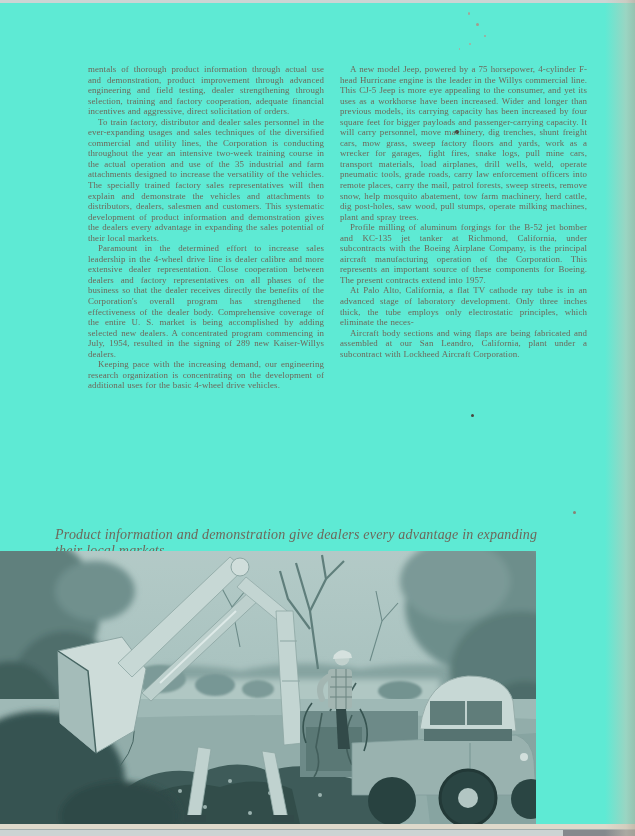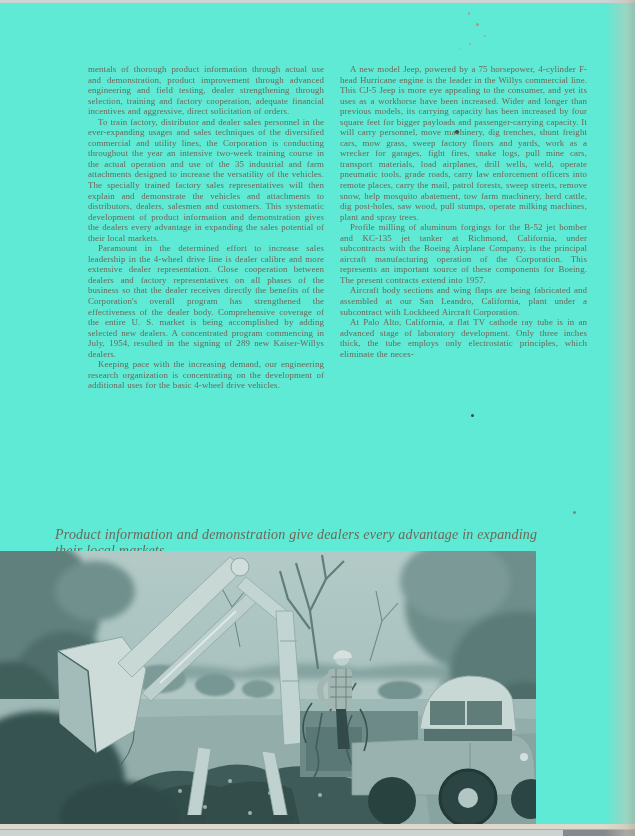--- a/index.html
+++ b/index.html
@@ -87,22 +87,22 @@
   <div class="text-col col-left">
     <p class="no-indent">mentals of thorough product information through actual use and demonstration, product improvement through advanced engineering and field testing, dealer strengthening through selection, training and factory cooperation, adequate financial incentives and aggressive, direct solicitation of orders.</p>
     <p>To train factory, distributor and dealer sales personnel in the ever-expanding usages and sales techniques of the diversified commercial and utility lines, the Corporation is conducting throughout the year an intensive two-week training course in the actual operation and use of the 35 industrial and farm attachments designed to increase the versatility of the vehicles. The specially trained factory sales representatives will then explain and demonstrate the vehicles and attachments to distributors, dealers, salesmen and customers. This systematic development of product information and demonstration gives the dealers every advantage in expanding the sales potential of their local markets.</p>
     <p>Paramount in the determined effort to increase sales leadership in the 4-wheel drive line is dealer calibre and more extensive dealer representation. Close cooperation between dealers and factory representatives on all phases of the business so that the dealer receives directly the benefits of the Corporation's overall program has strengthened the effectiveness of the dealer body. Comprehensive coverage of the entire U. S. market is being accomplished by adding selected new dealers. A concentrated program commencing in July, 1954, resulted in the signing of 289 new Kaiser-Willys dealers.</p>
     <p>Keeping pace with the increasing demand, our engineering research organization is concentrating on the development of additional uses for the basic 4-wheel drive vehicles.</p>
   </div>
 
   <div class="text-col col-right">
     <p>A new model Jeep, powered by a 75 horsepower, 4-cylinder F-head Hurricane engine is the leader in the Willys commercial line. This CJ-5 Jeep is more eye appealing to the consumer, and yet its uses as a workhorse have been increased. Wider and longer than previous models, its carrying capacity has been increased by four square feet for bigger payloads and passenger-carrying capacity. It will carry personnel, move machinery, dig trenches, shunt freight cars, mow grass, sweep factory floors and yards, work as a wrecker for garages, fight fires, snake logs, pull mine cars, transport materials, load airplanes, drill wells, weld, operate pneumatic tools, grade roads, carry law enforcement officers into remote places, carry the mail, patrol forests, sweep streets, remove snow, help mosquito abatement, tow farm machinery, herd cattle, dig post-holes, saw wood, pull stumps, operate milking machines, plant and spray trees.</p>
     <p>Profile milling of aluminum forgings for the B-52 jet bomber and KC-135 jet tanker at Richmond, California, under subcontracts with the Boeing Airplane Company, is the principal aircraft manufacturing operation of the Corporation. This represents an important source of these components for Boeing. The present contracts extend into 1957.</p>
+    <p>At Palo Alto, California, a flat TV cathode ray tube is in an advanced stage of laboratory development. Only three inches thick, the tube employs only electrostatic principles, which eliminate the neces-</p>
     <p>Aircraft body sections and wing flaps are being fabricated and assembled at our San Leandro, California, plant under a subcontract with Lockheed Aircraft Corporation.</p>
-    <p>At Palo Alto, California, a flat TV cathode ray tube is in an advanced stage of laboratory development. Only three inches thick, the tube employs only electrostatic principles, which eliminate the neces-</p>
   </div>
 
   <div class="caption">Product information and demonstration give dealers every advantage in expanding their local markets.</div>
 
   <div class="photo">
     <svg width="536" height="273" viewBox="0 0 536 273" xmlns="http://www.w3.org/2000/svg">
       <defs>
         <linearGradient id="sky" x1="0" y1="0" x2="0" y2="1">
           <stop offset="0" stop-color="#b7cdca"></stop>
           <stop offset="0.6" stop-color="#aac3c0"></stop>

